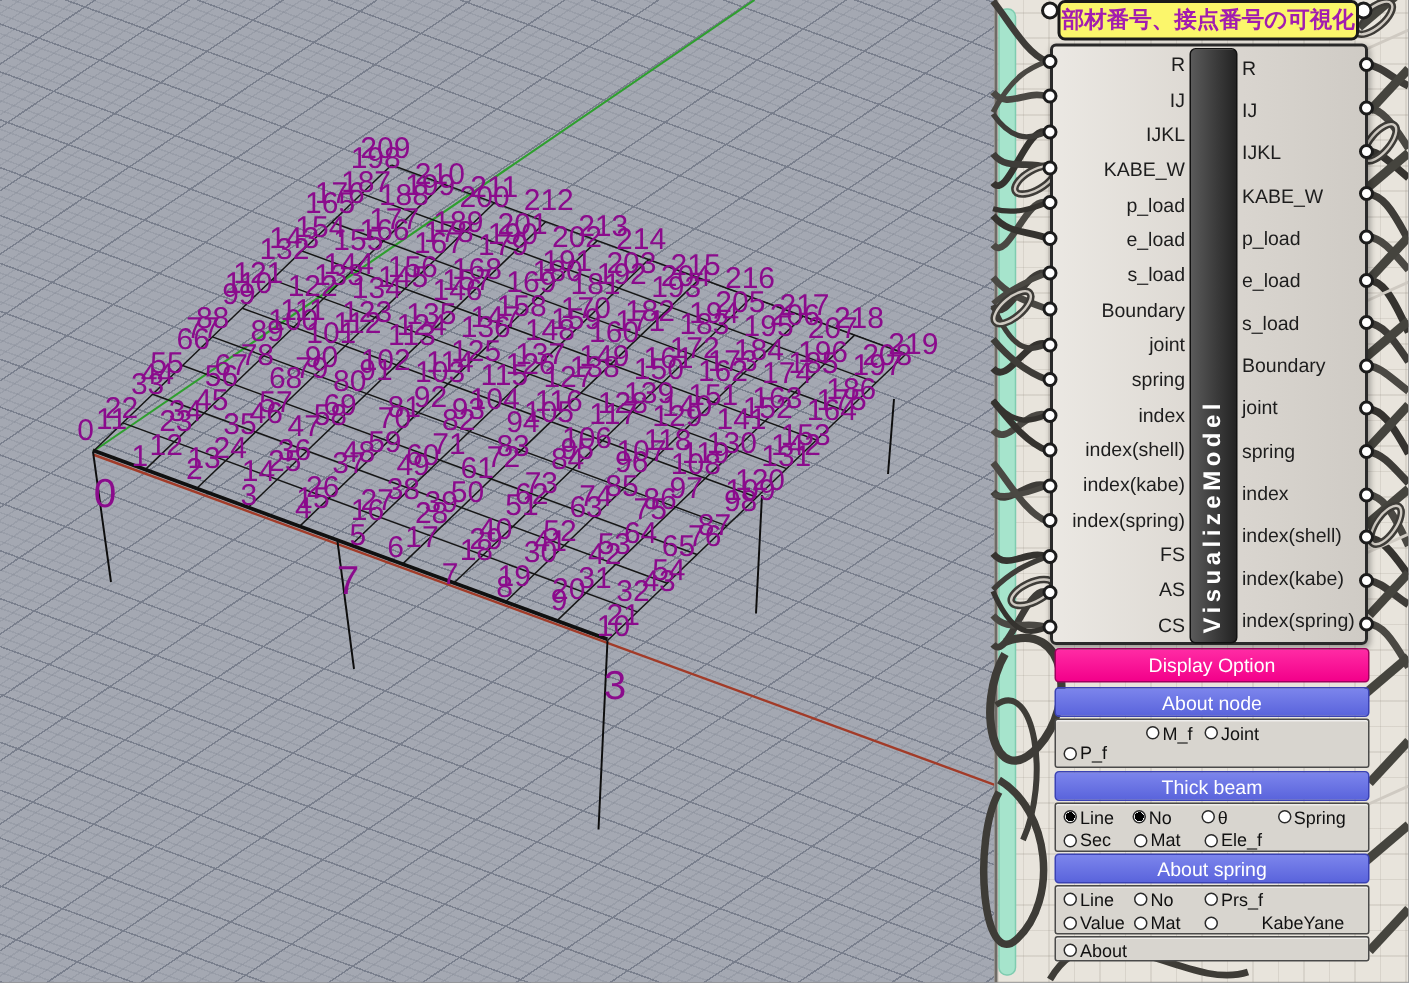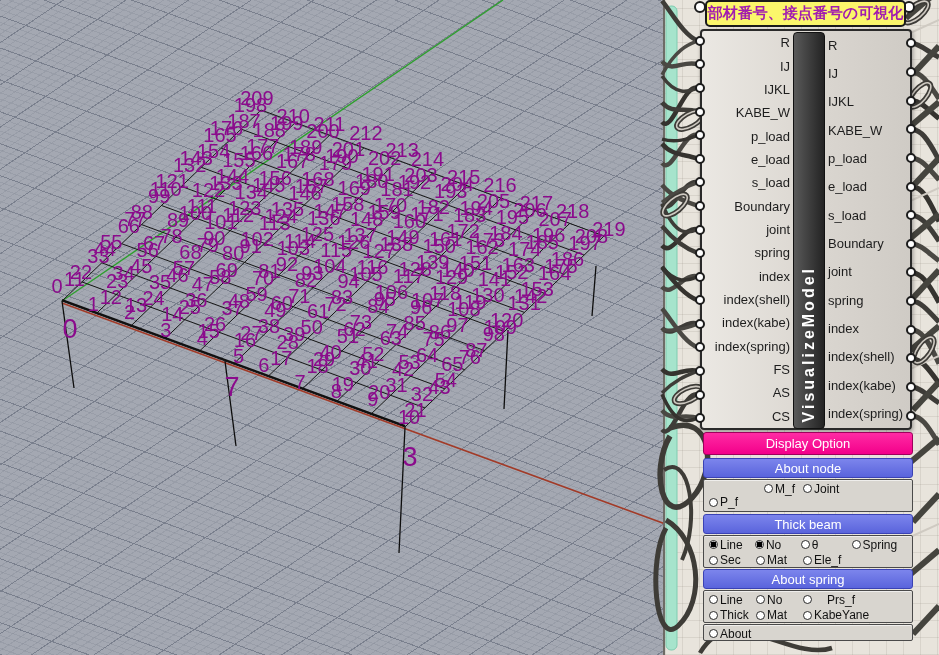--- a/index.html
+++ b/index.html
@@ -503,35 +503,35 @@
       <div class="opt-panel" style="top: 590px; height: 33px;">
         <div class="opt-row">
           <div class="opt-item" style="width: 47px;">
             <div class="radio"></div>
             <span>Line</span>
           </div>
           <div class="opt-item" style="width: 47px;">
             <div class="radio"></div>
             <span>No</span>
           </div>
-          <div class="opt-item" style="width: 52px; justify-content: space-between;">
+          <div class="opt-item" style="width: 52px;">
             <div class="radio"></div>
             <span>Prs_f</span>
           </div>
         </div>
         <div class="opt-row">
           <div class="opt-item" style="width: 47px;">
             <div class="radio"></div>
-            <span>Thick</span>
+            <span>Value</span>
           </div>
           <div class="opt-item" style="width: 47px;">
             <div class="radio"></div>
             <span>Mat</span>
           </div>
-          <div class="opt-item" style="width: 52px;">
+          <div class="opt-item" style="width: 52px; gap: 27px;">
             <div class="radio"></div>
             <span>KabeYane</span>
           </div>
         </div>
       </div>
       <div class="opt-panel" style="top: 624px; height: 17px;">
         <div class="opt-row">
           <div class="opt-item">
             <div class="radio"></div>
             <span>About</span>

